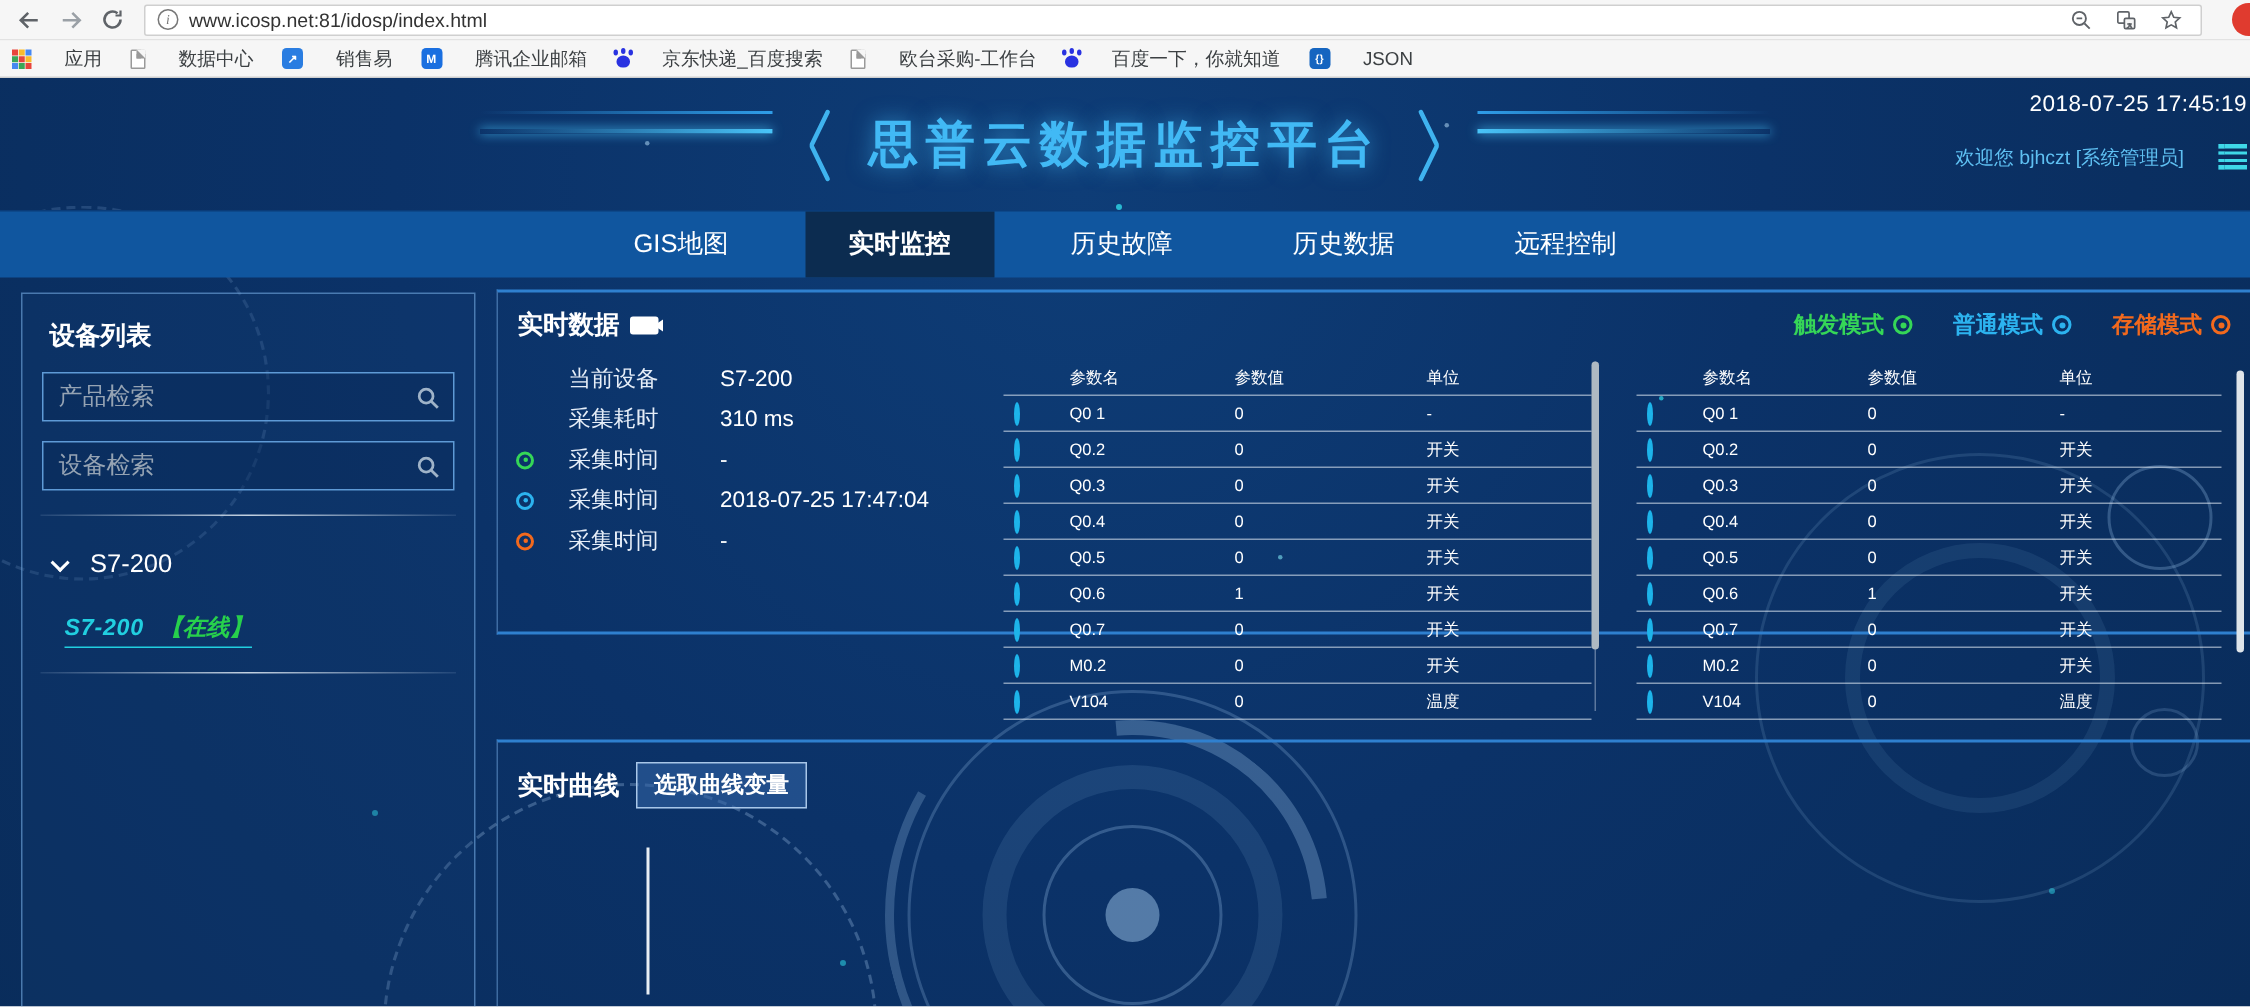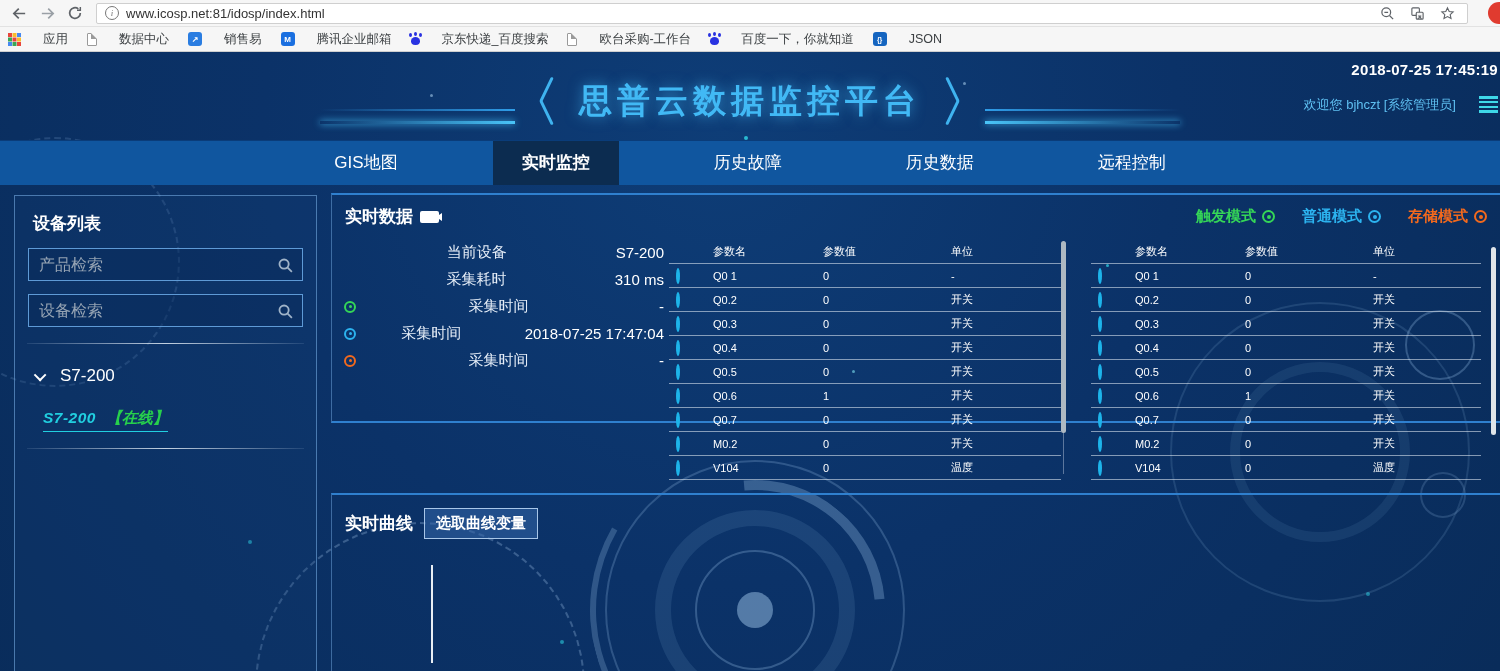--- a/index.html
+++ b/index.html
@@ -39,46 +39,46 @@
   .ic-paw::before { content:""; position:absolute; top:-4px; left:-2px; width:3px; height:4px; border-radius:50%;
                     background:#2932e1; box-shadow:5px -1px 0 #2932e1, 10px 0 0 #2932e1; }
 
   
   .app { position:relative; width:1500px; height:619px; overflow:hidden;
          background:radial-gradient(circle at 48% 12%, #0e3d77 0%, #0b3268 48%, #092c5a 100%); }
   .decor { position:absolute; border-radius:50%; pointer-events:none; z-index:0; }
   .dot { position:absolute; border-radius:50%; pointer-events:none; z-index:0; }
 
   .app-header { position:absolute; top:0; left:0; right:0; height:88px; z-index:2; }
-  .header-datetime { position:absolute; top:9px; right:2px; color:#fff; font-weight:bold; font-size:15px; letter-spacing:.3px; }
+  .header-datetime { position:absolute; top:9px; right:2px; color:#fff; font-weight:normal; font-size:15px; letter-spacing:.3px; }
   .header-welcome { position:absolute; top:44px; right:44px; color:#5fc0f2; font-size:13px; }
   .list-icon { position:absolute; top:44px; right:2px; width:19px; height:17px;
                display:flex; flex-direction:column; justify-content:space-between; }
   .list-icon i { display:block; height:2.6px; background:#3fd8e8; position:relative; }
   .list-icon i::before { content:""; position:absolute; left:0; top:0; bottom:0; width:4px; background:#0b3268;
                          border-left:4px solid #3fd8e8; box-sizing:border-box; }
 
   .title-wrap { position:absolute; top:22px; left:0; right:0; height:50px;
-                display:flex; align-items:flex-end; justify-content:center; gap:24px; }
+                display:flex; align-items:flex-start; justify-content:center; gap:24px; }
   .title-lines { width:195px; display:flex; flex-direction:column; gap:10px; }
   .tl-a { height:2px; background:linear-gradient(to right, rgba(45,150,235,0), #2f9de8); }
   .tl-b { height:3px; background:linear-gradient(to right, rgba(45,150,235,0), #49c4f8); box-shadow:0 0 7px #49c4f8; }
   .title-lines.rhs .tl-a { background:linear-gradient(to left, rgba(45,150,235,0), #2f9de8); }
   .title-lines.rhs .tl-b { background:linear-gradient(to left, rgba(45,150,235,0), #49c4f8); box-shadow:0 0 7px #49c4f8; }
   .chev { position:relative; width:16px; height:46px; flex:none; }
   .chev::before, .chev::after { content:""; position:absolute; left:6px; width:3px; height:27px; background:#3fb3ef; border-radius:2px; }
   .chev.lft::before { top:-2px; transform:rotate(26deg); }
   .chev.lft::after  { bottom:-2px; transform:rotate(-26deg); }
   .chev.rgt::before { top:-2px; transform:rotate(-26deg); }
   .chev.rgt::after  { bottom:-2px; transform:rotate(26deg); }
   .app-title { font-size:33px; font-weight:bold; color:#41b9f5; letter-spacing:5px;
                text-shadow:0 0 14px rgba(70,190,250,.65); white-space:nowrap; }
 
   .nav { position:absolute; top:88px; left:0; right:0; height:45px; background:#10569f;
-         border-top:1px solid #0a3c79; display:flex; justify-content:center; z-index:2;gap:44px; }
+         border-top:1px solid #0a3c79; display:flex; justify-content:center; z-index:2; }
   .nav-tab { line-height:44px; padding:0 29px; margin:0 11px; color:#fff; font-size:17px; cursor:pointer; white-space:nowrap; }
   .nav-tab.active { background:#0c2c50; font-weight:bold; }
 
   
   .sidebar { position:absolute; left:14px; top:143px; width:303px; bottom:-2px; z-index:1;
              border:1px solid rgba(125,180,235,.55); background:rgba(22,64,118,.22); }
   .sidebar-title { margin:16px 0 13px 18px; color:#fff; font-weight:bold; font-size:17px; }
   .search-box { position:relative; margin:0 13px 13px; height:33px; border:1px solid #5e9ad6; background:rgba(8,40,85,.35); }
   .search-box input { width:100%; height:100%; background:transparent; border:none; outline:none;
                       padding:0 34px 0 10px; color:#d5e4f2; font-size:16px; font-family:inherit; }
@@ -102,21 +102,21 @@
                   display:flex; align-items:center; gap:7px; }
   .camera-icon { width:19px; height:12px; background:#fff; border-radius:2px; position:relative; }
   .camera-icon::after { content:""; position:absolute; right:-1px; top:2px;
                         border:4px solid transparent; border-right:6px solid #fff; transform:translateX(2px); }
   .modes { position:absolute; right:14px; top:12px; display:flex; gap:27px; }
   .mode { display:flex; align-items:center; gap:6px; font-size:15px; font-weight:bold; cursor:pointer; }
   .mode-dot { width:13px; height:13px; border-radius:50%; border:2px solid currentColor; position:relative; flex:none; }
   .mode-dot::after { content:""; position:absolute; inset:2.5px; border-radius:50%; background:currentColor; }
 
   .info-block { position:absolute; left:12px; top:44px; width:320px; }
-  .info-row { display:flex; align-items:center; height:27px; gap:23px; font-size:15px;justify-content:space-between; }
+  .info-row { display:flex; align-items:center; height:27px; gap:23px; font-size:15px; }
   .info-dot { width:12px; height:12px; border-radius:50%; border:2px solid currentColor; position:relative; flex:none; }
   .info-dot::after { content:""; position:absolute; inset:2.5px; border-radius:50%; background:currentColor; }
   .info-spacer { width:12px; flex:none; }
   .info-label { color:#e6eef8; width:78px; flex:none; }
   .info-value { color:#fff; white-space:nowrap; }
 
   .rt-table { position:absolute; top:45px; z-index:1; }
   .rt-table.t1 { left:337px; width:392px; }
   .rt-table.t2 { left:759px; width:390px; }
   .rt-row { display:grid; grid-template-columns:44px 110px 128px 1fr; align-items:center; height:24px;

